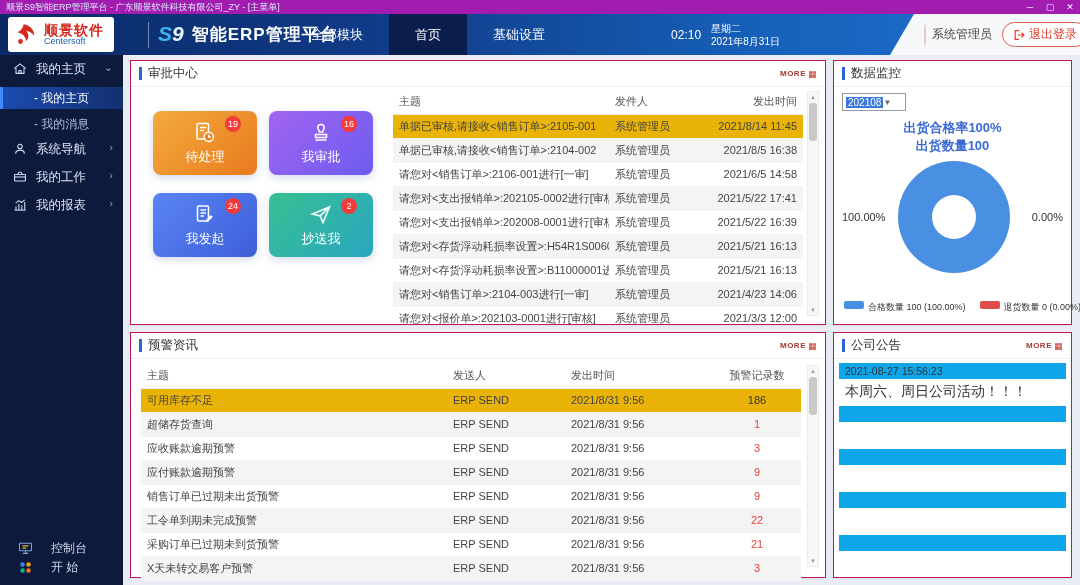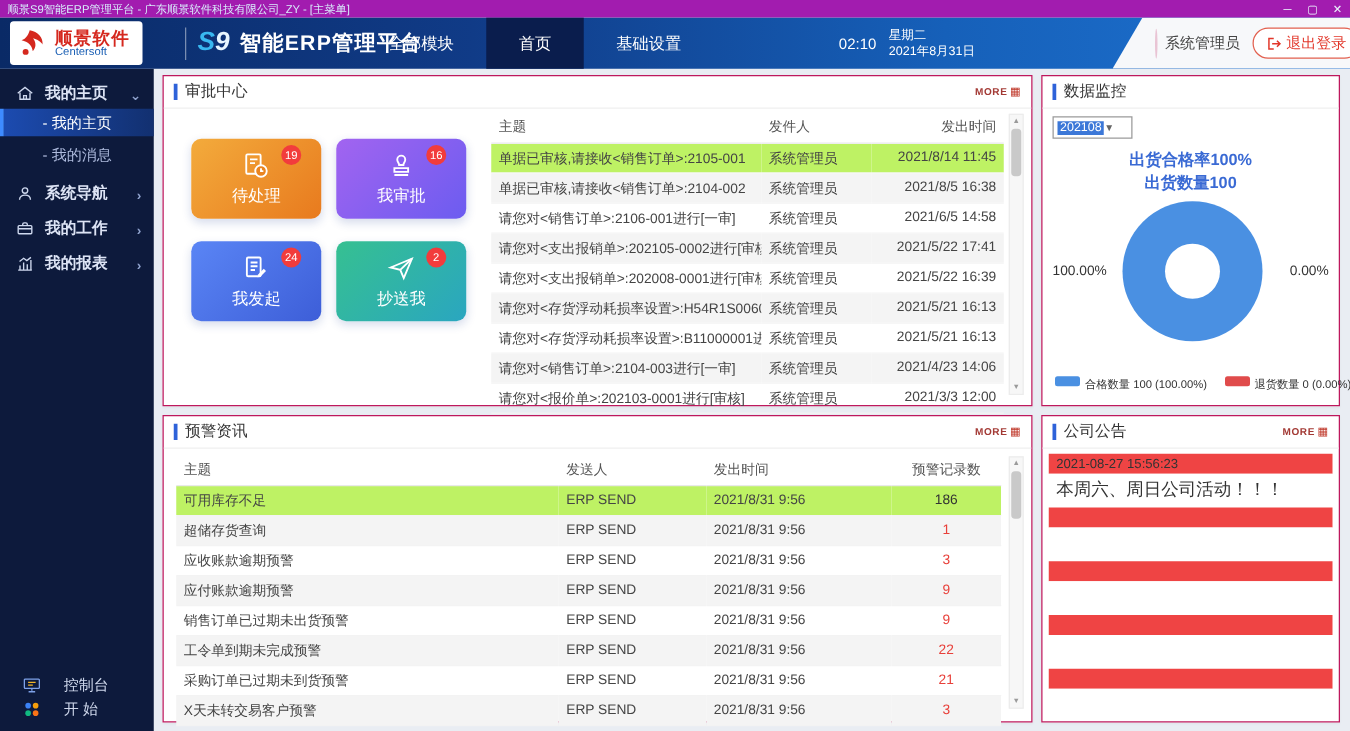--- a/index.html
+++ b/index.html
@@ -37,22 +37,22 @@
     display:flex; align-items:center; padding-left:34px; }
   .avatar { width:24px; height:24px; border-radius:50%;
     background:radial-gradient(circle at 35% 35%, #fbe3ec 0 45%, #f3b8cd 46% 75%, #e58cb0 76%);
     border:1px solid #e9c4d4; }
   .username { font-size:12px; color:#444; margin:0 10px 0 6px; white-space:nowrap;}
   .logout-btn { display:flex; align-items:center; gap:4px; border:1px solid #e2604f; border-radius:13px;
     background:#fff; color:#e2372a; font-size:12px; padding:3px 10px; cursor:pointer; white-space:nowrap;}
 
   
   .sidebar { position:absolute; left:0; top:55px; width:123px; height:530px; background:#0d1a3c; z-index:10;}
-  .side-item { height:22px; display:flex; align-items:flex-end; color:#dde4f5; font-size:12.5px;
-    padding-left:12px; position:relative; cursor:pointer; margin-top:6px;font-weight:bold;}
+  .side-item { height:22px; display:flex; align-items:flex-start; color:#dde4f5; font-size:12.5px;
+    padding-left:12px; position:relative; cursor:pointer; margin-top:6px;}
   .side-item svg { margin-right:8px; flex:0 0 auto;}
   .side-item .chev { position:absolute; right:10px; color:#8fa2cd; font-size:11px;}
   .side-sub { height:22px; line-height:22px; color:#aebbdd; font-size:12px; padding-left:34px;
     cursor:pointer; position:relative; margin-top:4px; white-space:nowrap;}
   .side-sub.active { background:linear-gradient(90deg,#1c4bb0,#123070); color:#fff; border-left:3px solid #3e8bff; padding-left:31px;}
   .console-area { position:absolute; left:0; bottom:8px; width:123px; }
   .console-row { display:flex; align-items:center; height:19px; color:#cfd8ec; font-size:12px; padding-left:18px; cursor:pointer;}
   .console-row svg { margin-right:18px; }
 
   
@@ -82,21 +82,21 @@
   .t-blue   { background:linear-gradient(135deg,#5a85f5,#3d5ed8); }
   .t-teal   { background:linear-gradient(135deg,#36c091,#2aa6c0); }
 
   
   table { border-collapse:collapse; width:100%; table-layout:fixed; }
   th { font-size:11px; color:#555; font-weight:normal; text-align:left; height:25px;
     border-bottom:1px solid #e9e9e9; padding:0 6px; white-space:nowrap; overflow:hidden;}
   td { font-size:11px; color:#444; height:24px; padding:0 6px; white-space:nowrap; overflow:hidden;
     border-bottom:1px solid #f3f3f3;}
   tr:nth-child(even) td { background:#f4f4f4; }
-  tr.hl td { background:#bef264; }
+  tr.hl td { background:#eab308; }
   .approval-table { position:absolute; left:262px; top:28px; width:410px; }
   .approval-table .c-time, .approval-table th.c-time { text-align:right; }
   .alerts-table { position:absolute; left:10px; top:30px; width:660px; }
   .alerts-table .c-count, .alerts-table th.c-count { text-align:center; }
   td.c-red { color:#e8403a; } td.c-dark { color:#333; }
 
   .vscroll { position:absolute; right:6px; width:12px; background:#f7f7f7; border:1px solid #ececec;}
   .vs-approval { top:30px; bottom:8px; }
   .vs-alerts { top:32px; bottom:10px; }
   .vscroll .arr { display:block; text-align:center; font-size:6px; color:#9a9a9a; line-height:10px;}
@@ -115,21 +115,21 @@
   .donut .hole { position:absolute; left:34px; top:34px; width:44px; height:44px; border-radius:50%; background:#fff;}
   .donut-label { position:absolute; top:150px; font-size:11px; color:#333; }
   .dl-left { left:8px; } .dl-right { right:8px; }
   .legend { position:absolute; left:10px; bottom:10px; display:flex; gap:14px; align-items:center;}
   .legend-item { display:flex; align-items:flex-start; gap:4px; font-size:9px; color:#333; white-space:nowrap;}
   .legend-item .sw { width:20px; height:8px; border-radius:2px; }
 
   
   .ann-list { position:absolute; left:5px; right:5px; top:30px; }
   .ann-item { margin-bottom:2px; }
-  .ann-date { height:16px; line-height:16px; background:#ef4444; font-size:10.5px; color:#333; padding:0 6px;}
+  .ann-date { height:16px; line-height:16px; background:#0ea5e9; font-size:10.5px; color:#333; padding:0 6px;}
   .ann-body { min-height:25px; background:#fff; font-size:14px; color:#333; padding:4px 6px 2px;}
 </style>
 </head>
 <body>
 
 <div class="titlebar">
   <span>顺景S9智能ERP管理平台 - 广东顺景软件科技有限公司_ZY - [主菜单]</span>
   <span class="win-controls">
     <span>─</span>
     <span>▢</span>

